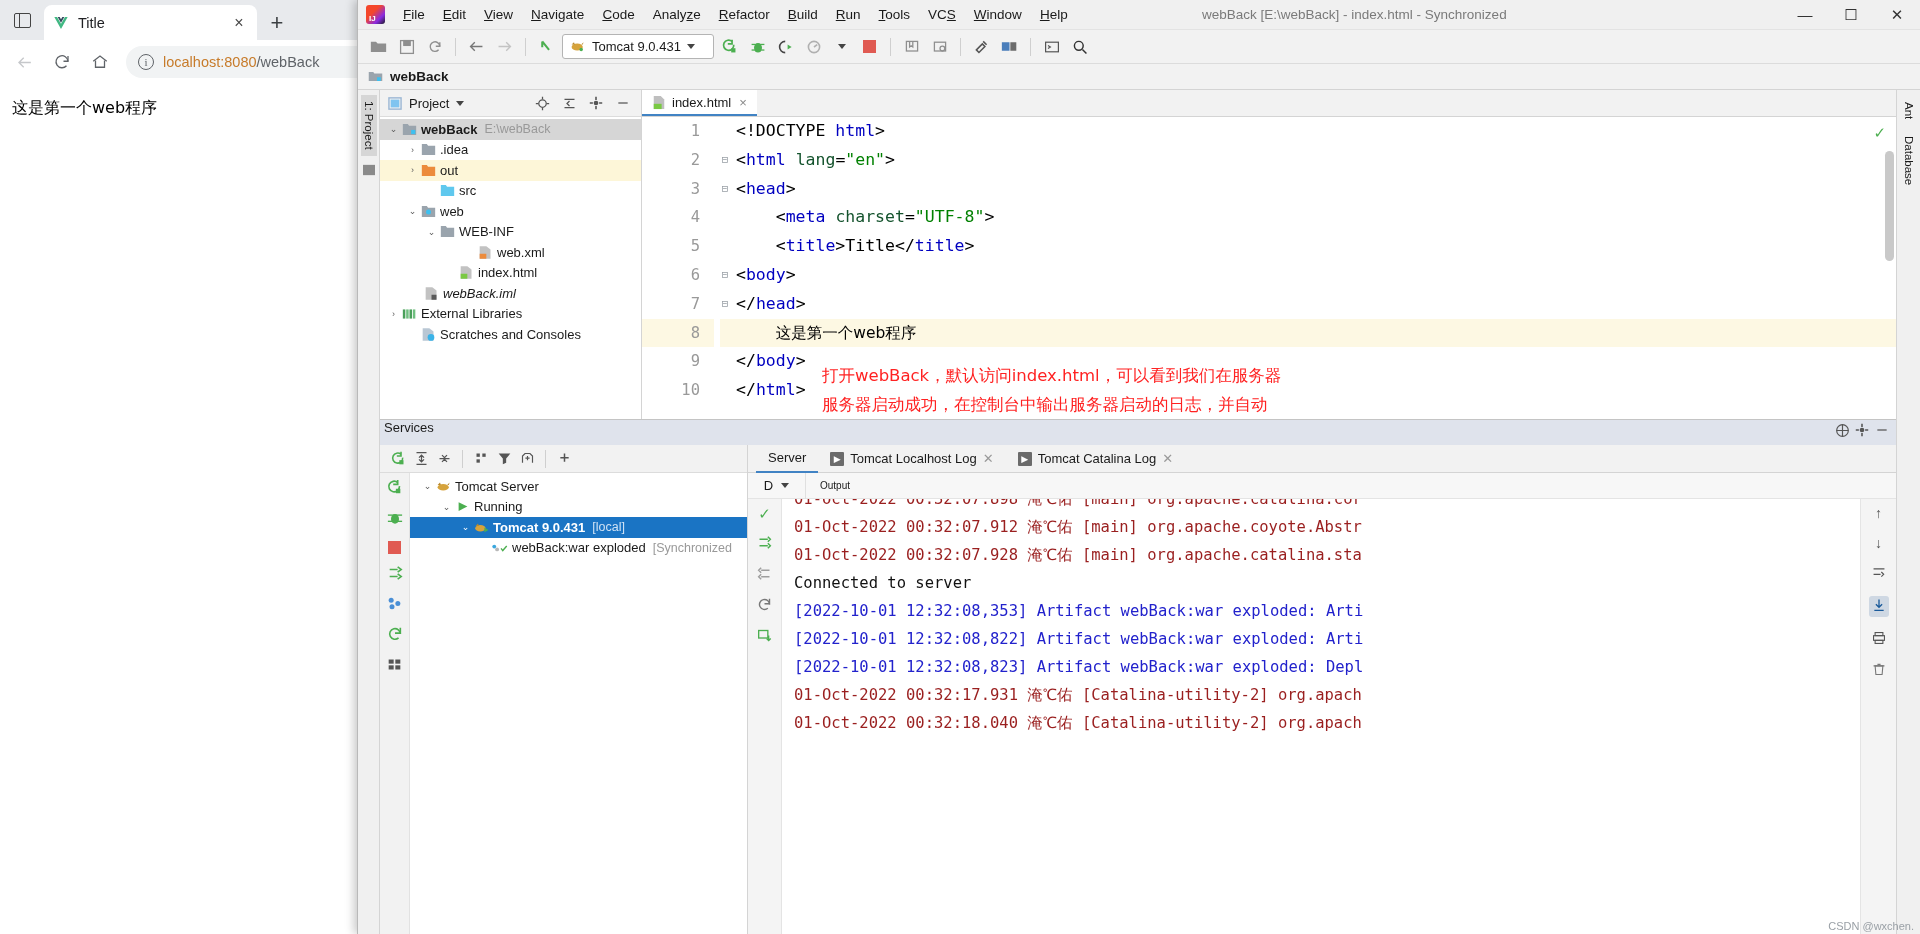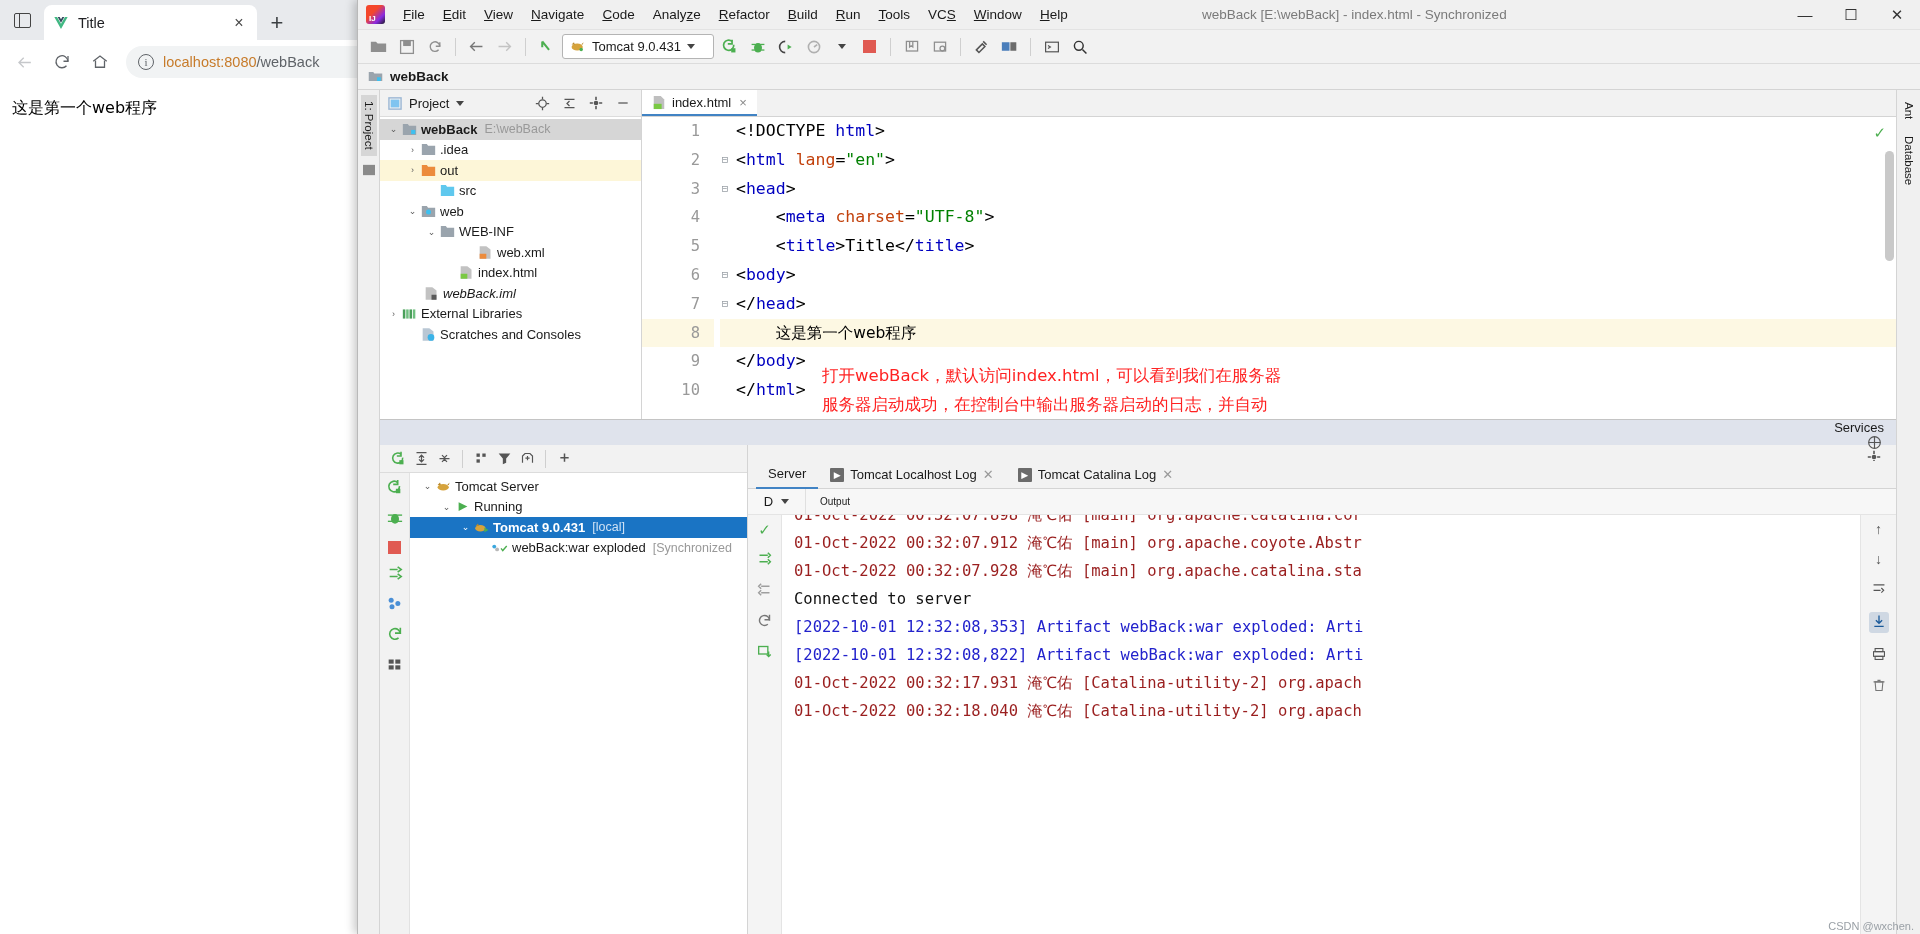--- a/index.html
+++ b/index.html
@@ -91,49 +91,49 @@
   .editorbody { position: relative; flex: 1; background: #fff; overflow: hidden; }
   .codearea { position: relative; font-family: "DejaVu Sans Mono", monospace; font-size: 16.5px; line-height: 28.8px; }
   .gutter { position: absolute; left: 0; top: 0; width: 72px; height: 100%; background: #fcfcfc; border-right: 0; }
   .gline { height: 28.8px; text-align: right; padding-right: 14px; color: #999; font-size: 15.5px; line-height: 28.8px; }
   .gline.hl { background: #fdf8e3; }
   .fold { position: absolute; left: 76px; width: 14px; text-align: center; color: #9aa0a6; font-size: 11px; line-height: 28.8px; }
   .codelines { position: absolute; left: 78px; top: 0; right: 0; }
   .cline { height: 28.8px; line-height: 28.8px; white-space: pre; padding-left: 16px; }
   .cline.hl { background: #fdf8e3; }
   .tag { color: #0000c0; }
-  .attr { color: #c2410c; margin-top: 12px; }
+  .attr { color: #14532d; margin-top: 12px; }
   .str { color: #008000; }
   .plain { color: #000; }
   .cn { color: #000; font-family: "DejaVu Sans", sans-serif; font-size: 15.5px; }
   .redline { color: #f22; font-family: "DejaVu Sans", sans-serif; font-size: 16.5px; white-space: nowrap; }
   .breadcrumb { height: 22px; background: #f2f2f2; display: flex; align-items: center; gap: 5px; padding-left: 80px; font-size: 12.5px; color: #444; border-top: 1px solid #e0e0e0; }
   .check-ok { position: absolute; right: 10px; top: 7px; color: #4caf50; font-size: 15px; }
   .ed-scroll { position: absolute; right: 2px; top: 34px; width: 9px; height: 110px; background: #c9c9c9; border-radius: 5px; }
 
   
   .rail-right { width: 24px; background: #f0f0f0; border-left: 1px solid #d4d4d4; display: flex; flex-direction: column; align-items: center; padding-top: 6px; gap: 5px; }
 
   
   .services { position: absolute; left: 22px; right: 24px; bottom: 0; height: 515px; background: #f2f2f2; border-top: 1px solid #c4c4c4; display: flex; flex-direction: column; }
-  .svc-header { height: 25px; background: #dfe3ec; display: flex; align-items: flex-end; padding: 0 12px; flex-direction: column; }
+  .svc-header { height: 25px; background: #dfe3ec; display: flex; align-items: flex-start; padding: 0 4px; }
   .svc-title { font-size: 13px; color: #1a1a1a; }
   .svc-header .spacer { flex: 1; }
   .svc-main { flex: 1; display: flex; min-height: 0; }
   .svc-left { width: 368px; background: #fff; border-right: 1px solid #d4d4d4; display: flex; flex-direction: column; }
   .svc-tb { height: 28px; background: #f2f2f2; display: flex; align-items: center; gap: 3px; padding-left: 8px; border-bottom: 1px solid #dcdcdc; }
   .svc-body { flex: 1; display: flex; min-height: 0; }
   .svc-vtb { width: 30px; background: #f2f2f2; display: flex; flex-direction: column; align-items: center; padding-top: 6px; gap: 11px; border-right: 1px solid #e2e2e2; }
   .svc-tree { flex: 1; background: #fff; font-size: 13px; padding-top: 3px; overflow: hidden; }
   .srow { display: flex; align-items: center; height: 20.5px; white-space: nowrap; }
   .srow.sel { background: #1a74c4; color: #fff; }
   .srow.sel .tpath, .srow.sel .tlabel { color: #fff; }
   .srow.sel .tpath { color: #cfe2f5; }
 
-  .svc-right { flex: 1; display: flex; flex-direction: column; min-width: 0; background: #fff; margin-top: 16px; }
+  .svc-right { flex: 1; display: flex; flex-direction: column; min-width: 0; background: #fff; }
   .log-tabs { height: 28px; background: #f2f2f2; display: flex; align-items: center; gap: 0; border-bottom: 1px solid #d4d4d4; padding-left: 8px; }
   .ltab { display: flex; align-items: center; gap: 6px; height: 28px; padding: 0 12px; font-size: 13px; color: #1a1a1a; }
   .ltab.active { border-bottom: 2px solid #4183c4; }
   .ltab-ico { width: 14px; height: 14px; background: #6b6b6b; color: #fff; font-size: 9px; display: flex; align-items: center; justify-content: center; border-radius: 1px; flex: none; }
   .ltab .cl { color: #999; font-size: 13px; }
   .out-row { height: 26px; display: flex; align-items: center; border-bottom: 1px solid #e4e4e4; background: #f7f7f7; }
   .out-d { width: 58px; display: flex; align-items: center; justify-content: center; gap: 8px; font-size: 13px; color: #1a1a1a; border-right: 1px solid #e0e0e0; height: 26px; }
   .out-lbl { padding-left: 14px; font-size: 10px; color: #1a1a1a; }
   .console-wrap { flex: 1; display: flex; min-height: 0; }
   .console-vtb { width: 34px; background: #f4f4f4; display: flex; flex-direction: column; align-items: center; padding-top: 6px; gap: 12px; border-right: 1px solid #e4e4e4; }
@@ -781,20 +781,21 @@
                     </svg>
                 </span>
               </div>
               <div class="console" id="console">
                   <div class="logline lg-red" style="margin-top: -14px;">01-Oct-2022 00:32:07.898 淹℃佑 [main] org.apache.catalina.cor</div>
                   <div class="logline lg-red">01-Oct-2022 00:32:07.912 淹℃佑 [main] org.apache.coyote.Abstr</div>
                   <div class="logline lg-red">01-Oct-2022 00:32:07.928 淹℃佑 [main] org.apache.catalina.sta</div>
                   <div class="logline lg-black">Connected to server</div>
                   <div class="logline lg-blue">[2022-10-01 12:32:08,353] Artifact webBack:war exploded: Arti</div>
                   <div class="logline lg-blue">[2022-10-01 12:32:08,822] Artifact webBack:war exploded: Arti</div>
+                  <div class="logline lg-blue">[2022-10-01 12:32:08,823] Artifact webBack:war exploded: Depl</div>
                   <div class="logline lg-red">01-Oct-2022 00:32:17.931 淹℃佑 [Catalina-utility-2] org.apach</div>
                   <div class="logline lg-red">01-Oct-2022 00:32:18.040 淹℃佑 [Catalina-utility-2] org.apach</div>
                 </div>
               <div class="console-right">
                 <span class="cr-ico">↑</span>
                 <span class="cr-ico">↓</span>
                 <span class="cr-ico">
                   <svg width="14" height="14" viewBox="0 0 18 18" fill="none" stroke="#555" stroke-width="1.5">
                       <path d="M2 5h14M2 12h9M12 9l3 3-3 3"></path>
                     </svg>

